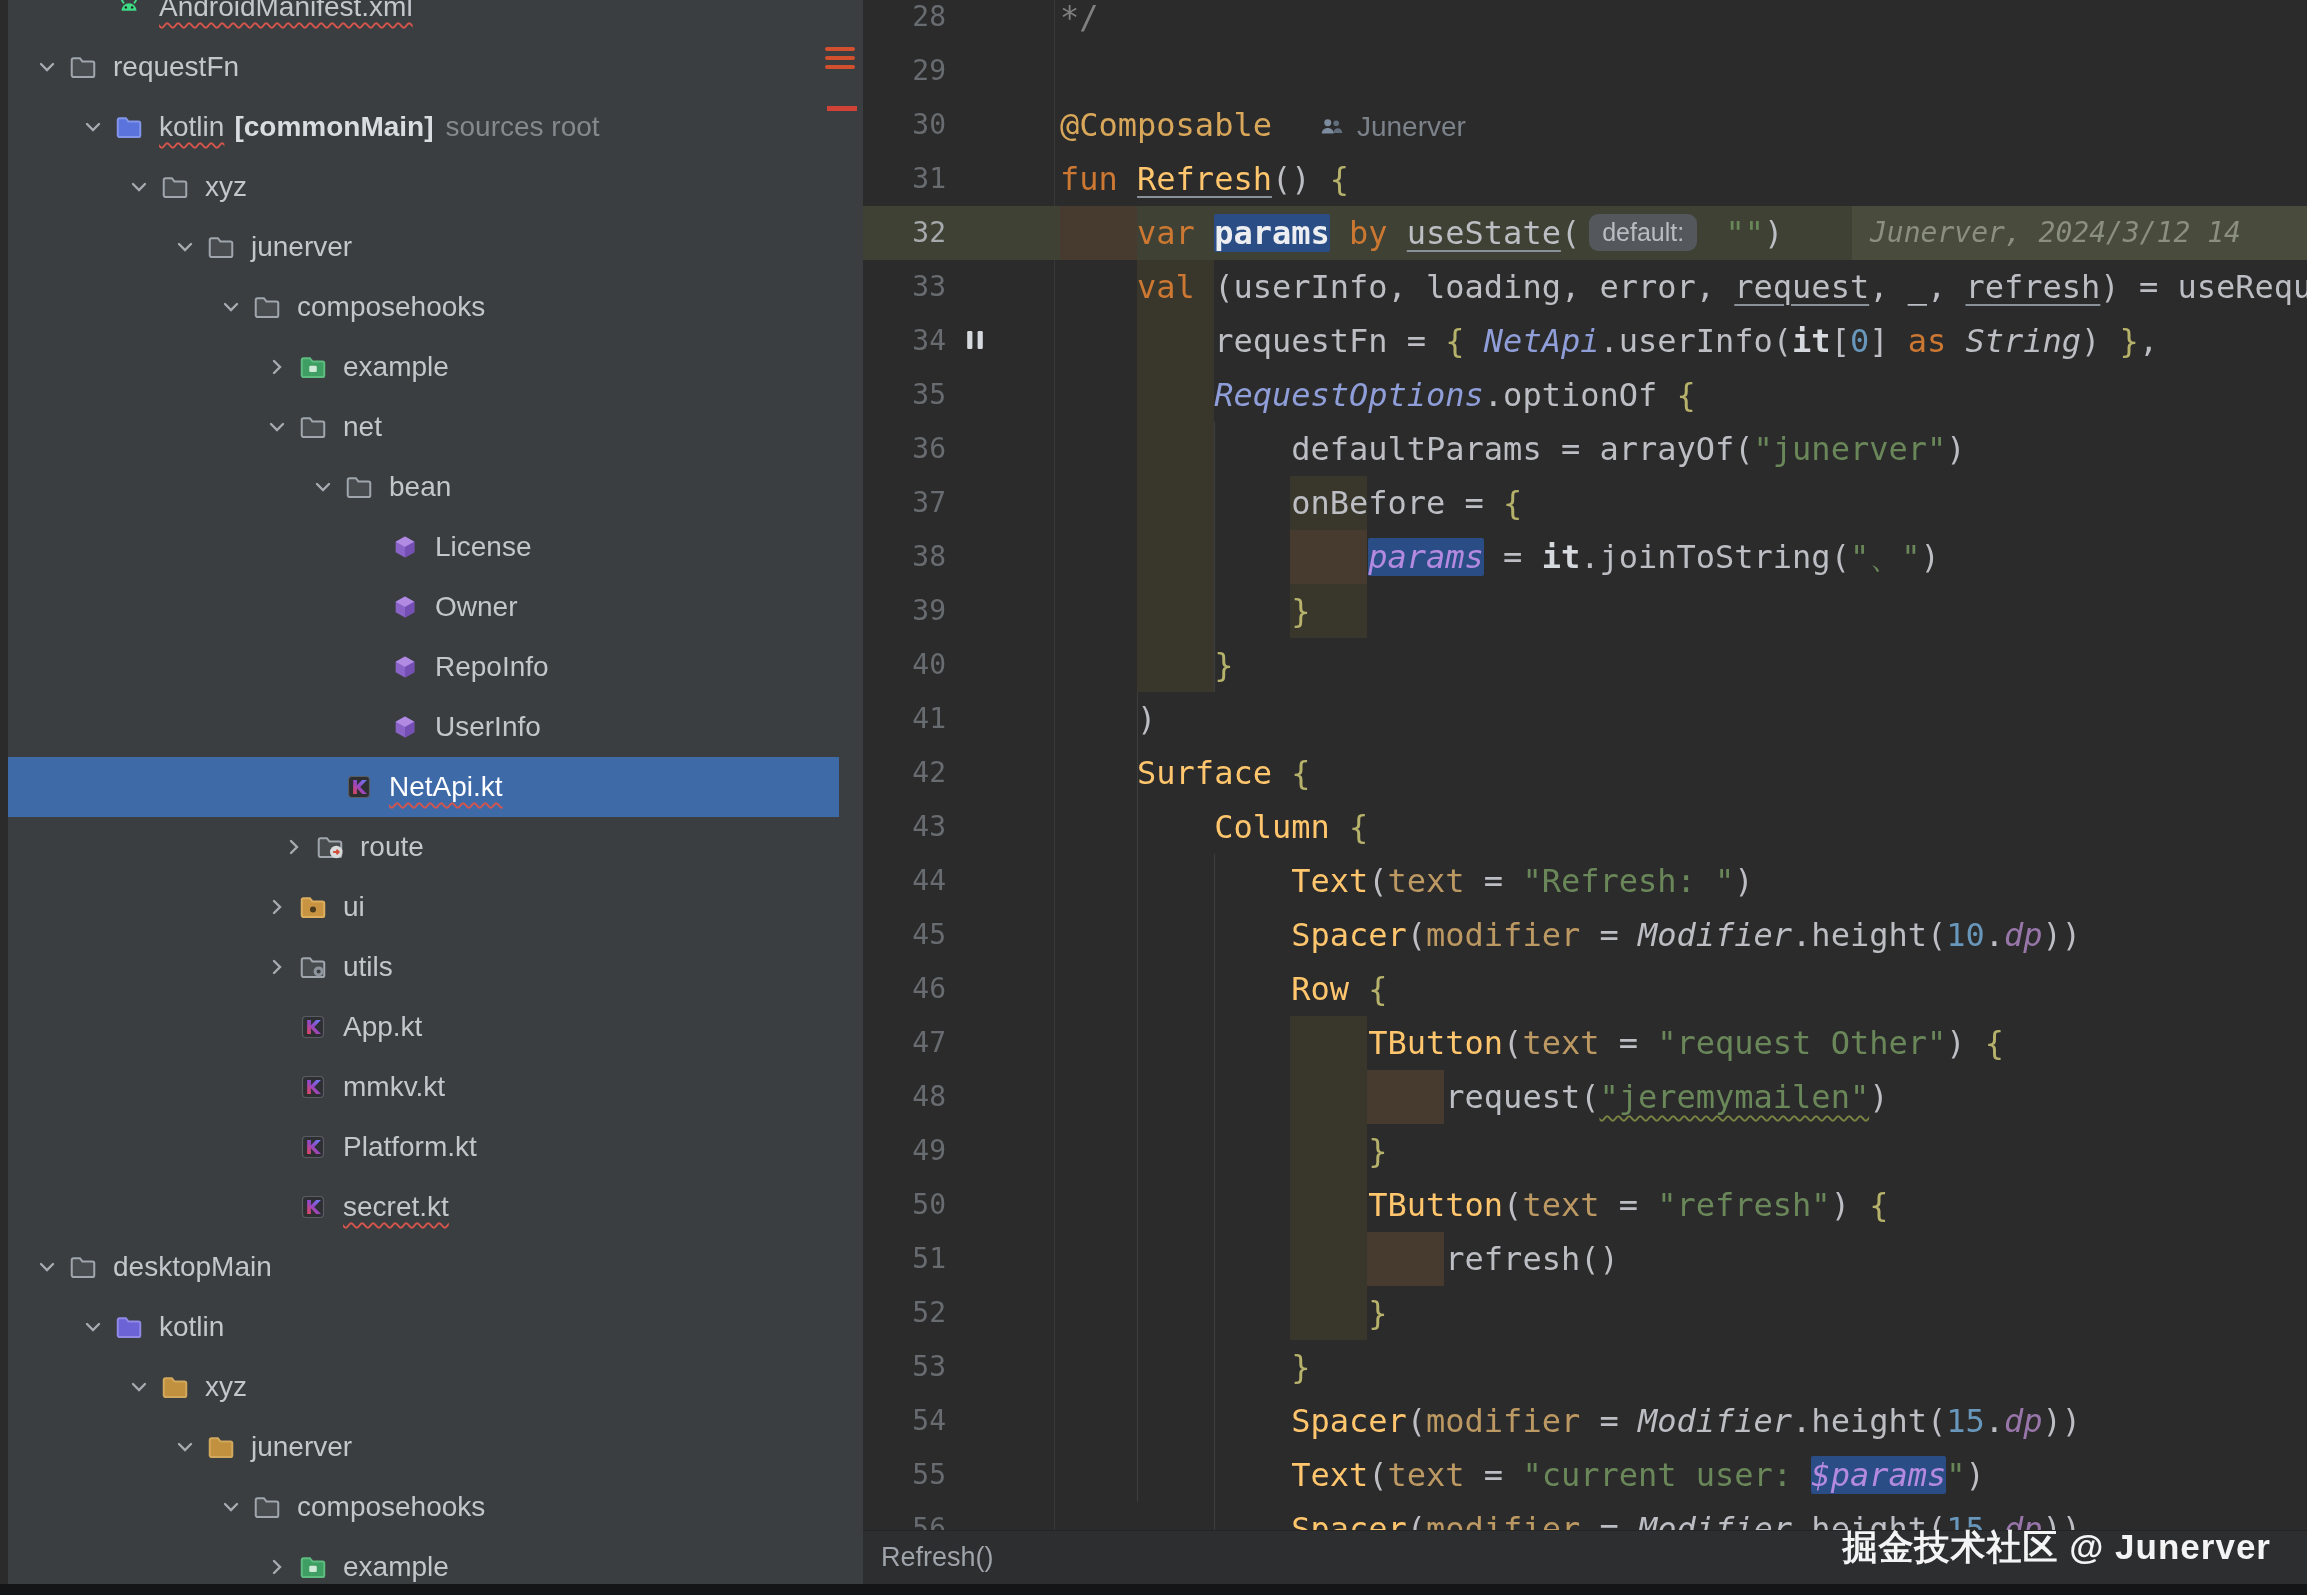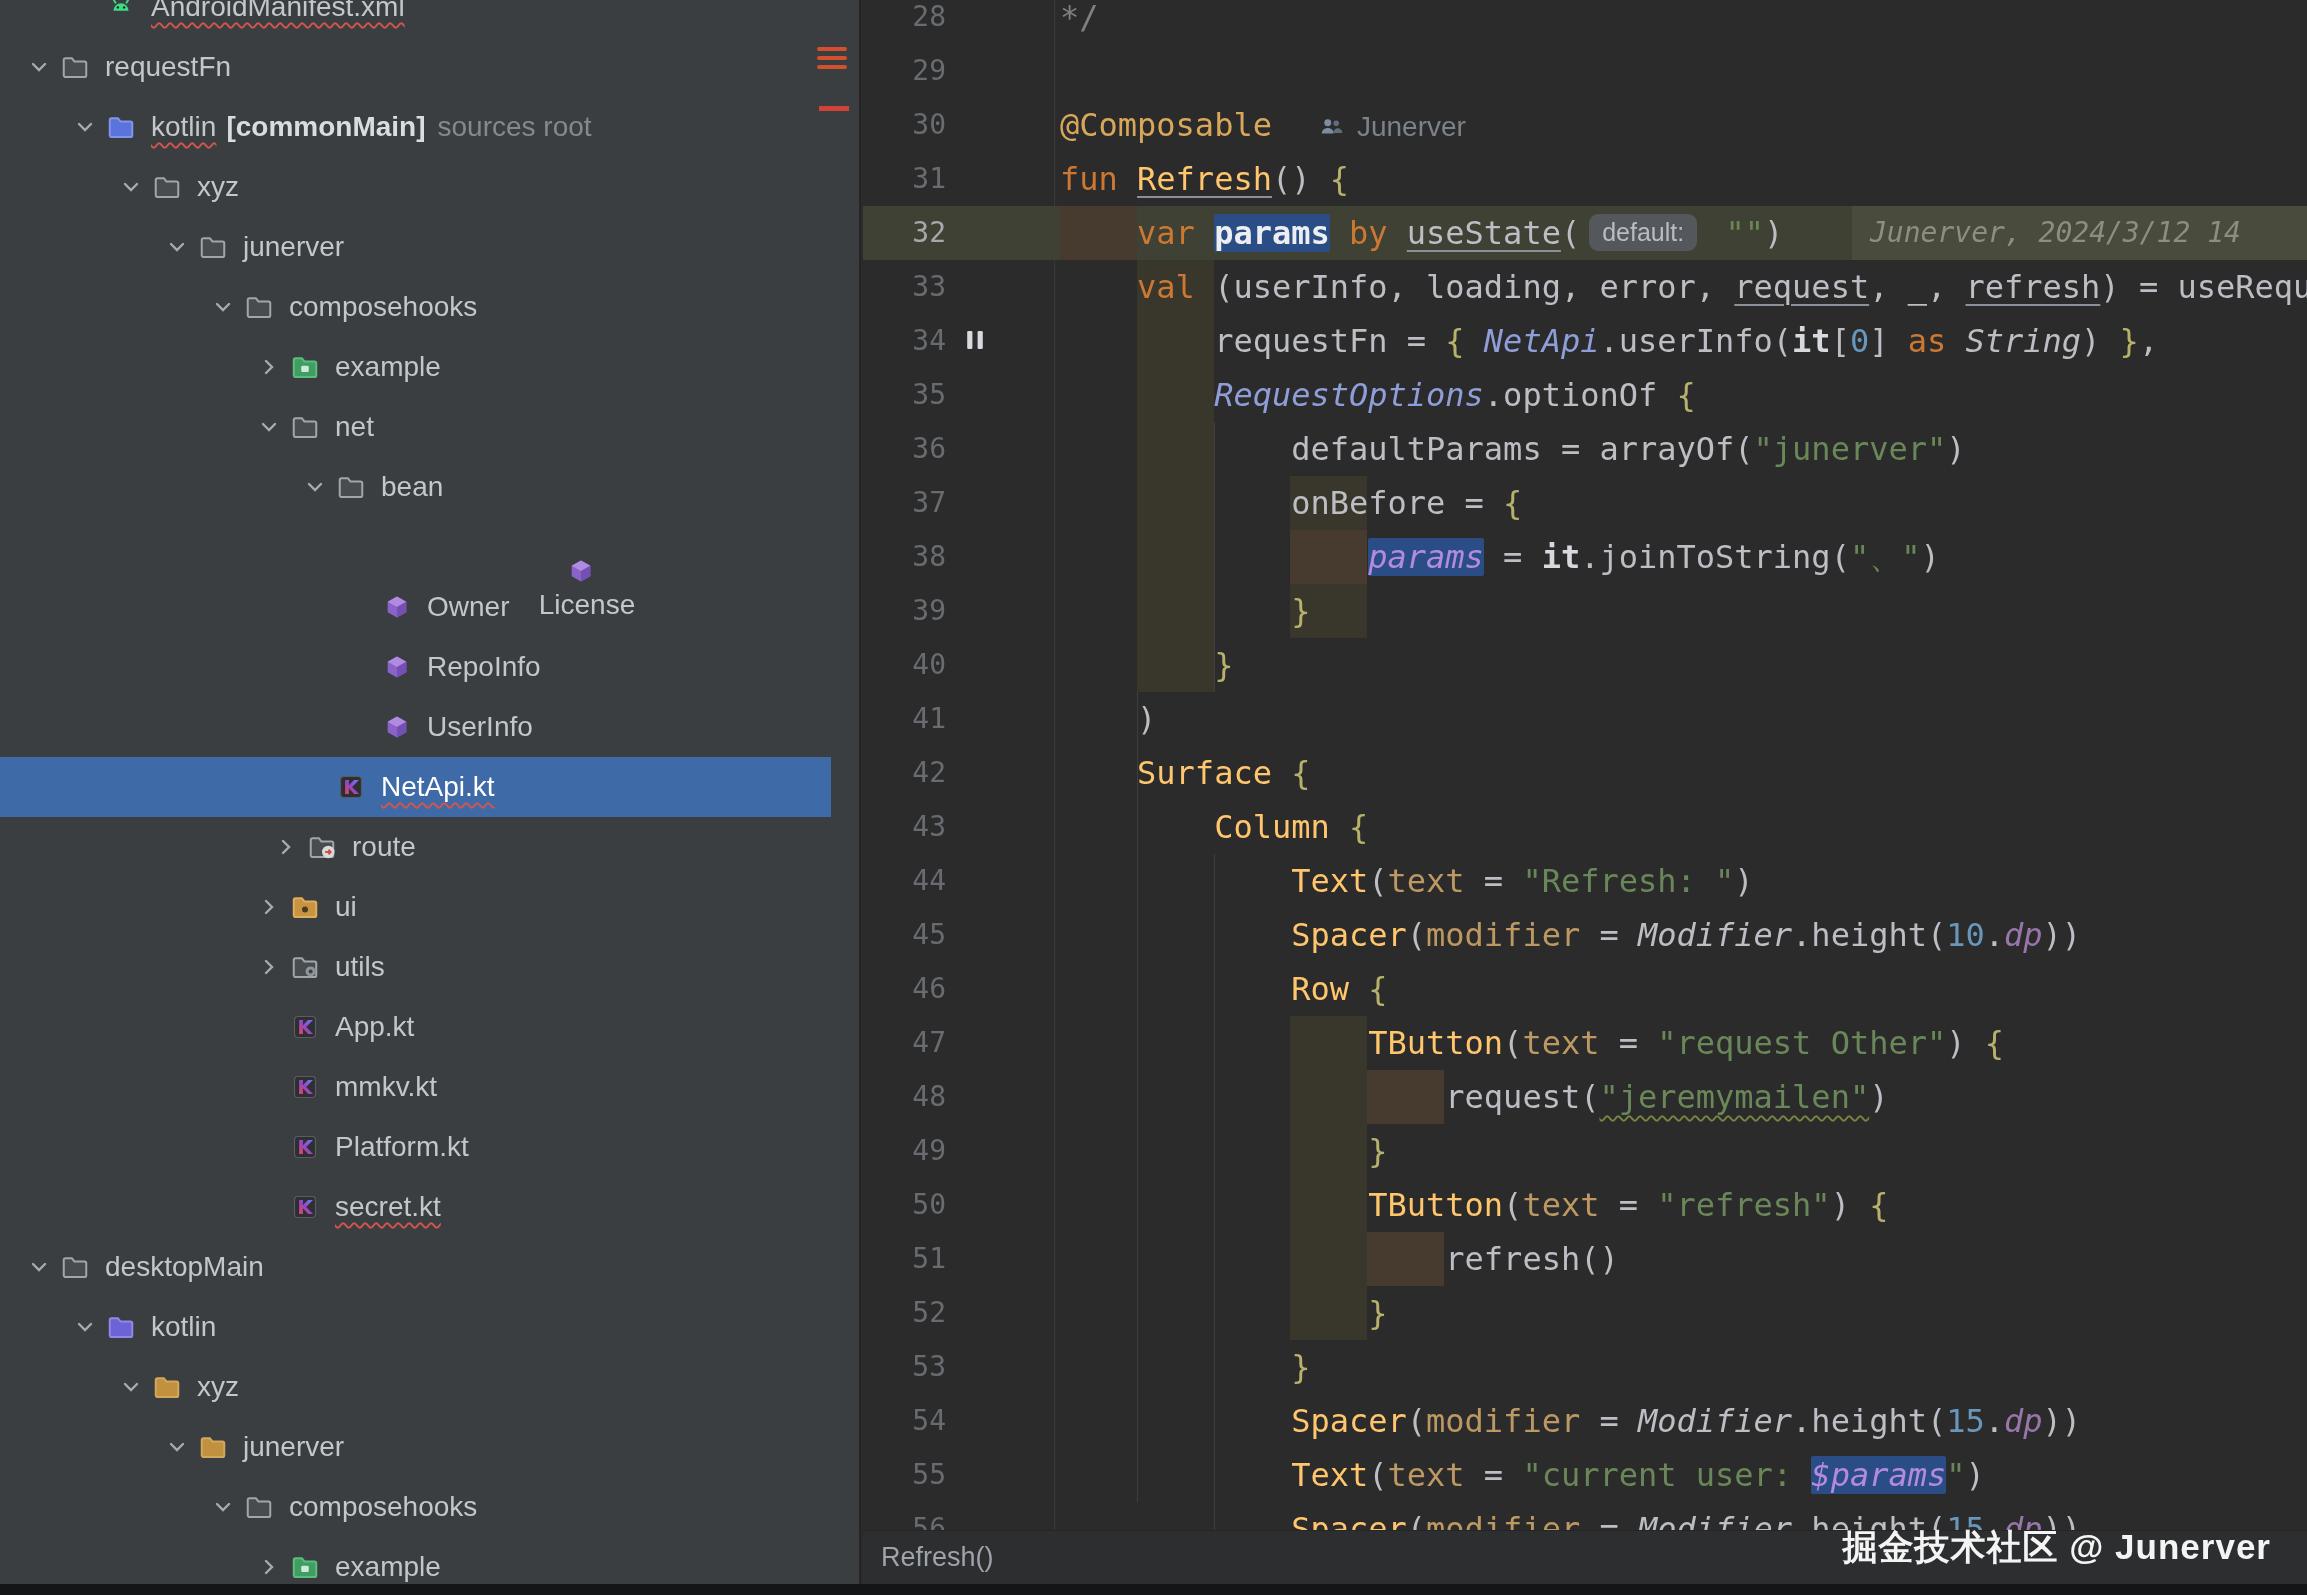--- a/index.html
+++ b/index.html
@@ -6,21 +6,21 @@
     --sel:#3f6aa8; --err:#d5554d; --hl:#2a4d85;
   }
   *{box-sizing:border-box}
   html,body{margin:0;padding:0}
   body{
     width:2307px;height:1595px;position:relative;overflow:hidden;
     background:#2b2b2b;font-family:"Liberation Sans",sans-serif;
   }
 
   
-  .tree{position:absolute;left:0;top:0;width:861px;height:1595px;background:#3b3e40;
+  .tree{position:absolute;left:8px;top:0;width:861px;height:1595px;background:#3b3e40;
         overflow:hidden;border-right:2px solid #232527;}
   #tree-list{position:absolute;top:-23px;left:0;right:0;}
   .tree-row{height:60px;display:flex;align-items:center;margin-right:28px;
             font-size:28px;color:#c3c7cc;white-space:nowrap;cursor:default;}
   .tree-row.sel{background:var(--sel);}
   .tree-row.sel .tlabel{color:#ffffff;}
   .chev{width:36px;height:36px;display:inline-flex;align-items:center;justify-content:center;flex:none;}
   .ticon{width:36px;height:36px;margin-right:12px;display:inline-flex;align-items:center;justify-content:center;flex:none;}
   .tlabel{}
   .err{text-decoration:underline wavy var(--err);text-decoration-thickness:2px;text-underline-offset:6px;}
@@ -204,21 +204,21 @@
             <path d="M5 7.5l5 5 5-5" fill="none" stroke="#a7abb1" stroke-width="2" stroke-linecap="round"></path>
           </svg>
         </span>
         <span class="ticon">
           <svg viewBox="0 0 24 24" width="30" height="30">
             <path d="M3 6.5C3 5.7 3.7 5 4.5 5h5l2 2.5h8A1.5 1.5 0 0 1 21 9v9.5c0 .8-.7 1.5-1.5 1.5h-15C3.7 20 3 19.3 3 18.5z" fill="rgba(159,166,173,.14)" stroke="#9fa6ad" stroke-width="1.6"></path>
           </svg>
         </span>
         <span class="tlabel">bean</span>
       </div>
-      <div class="tree-row" style="padding-left: 343px; flex-direction: column;">
+      <div class="tree-row" style="padding-left: 343px;">
         <span class="chev"></span>
         <span class="ticon">
           <svg viewBox="0 0 24 24" width="28" height="28">
             <path d="M12 3l8 4.5v9L12 21l-8-4.5v-9z" fill="#8a63c9"></path>
             <path d="M12 3l8 4.5-8 4.5-8-4.5z" fill="#b18ae2"></path>
             <path d="M12 12l8-4.5v9L12 21z" fill="#7450b4"></path>
           </svg>
         </span>
         <span class="tlabel">License</span>
       </div>

